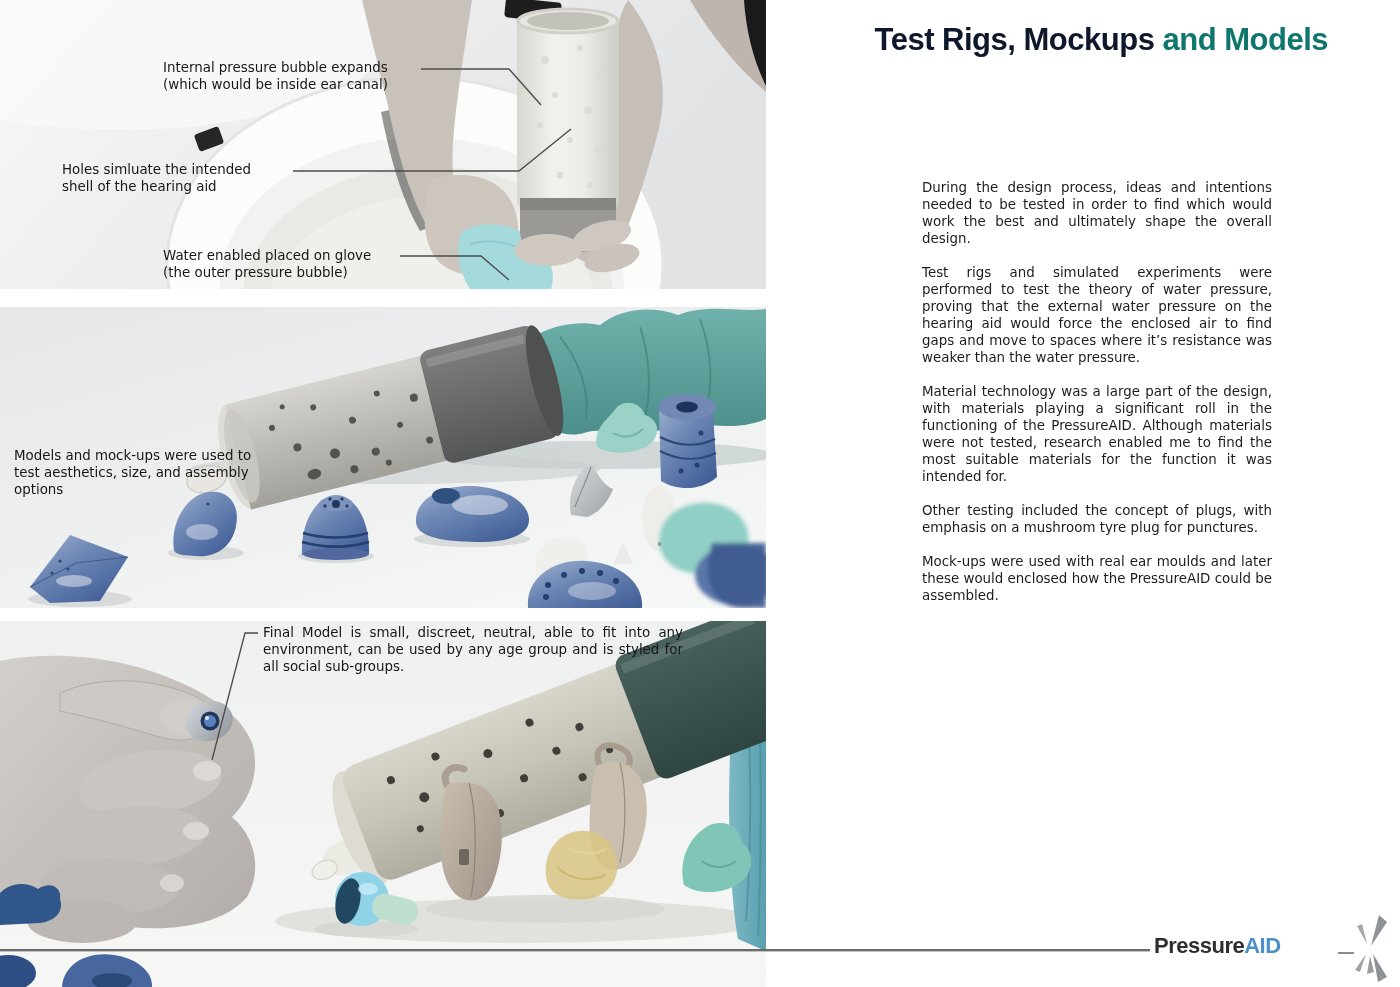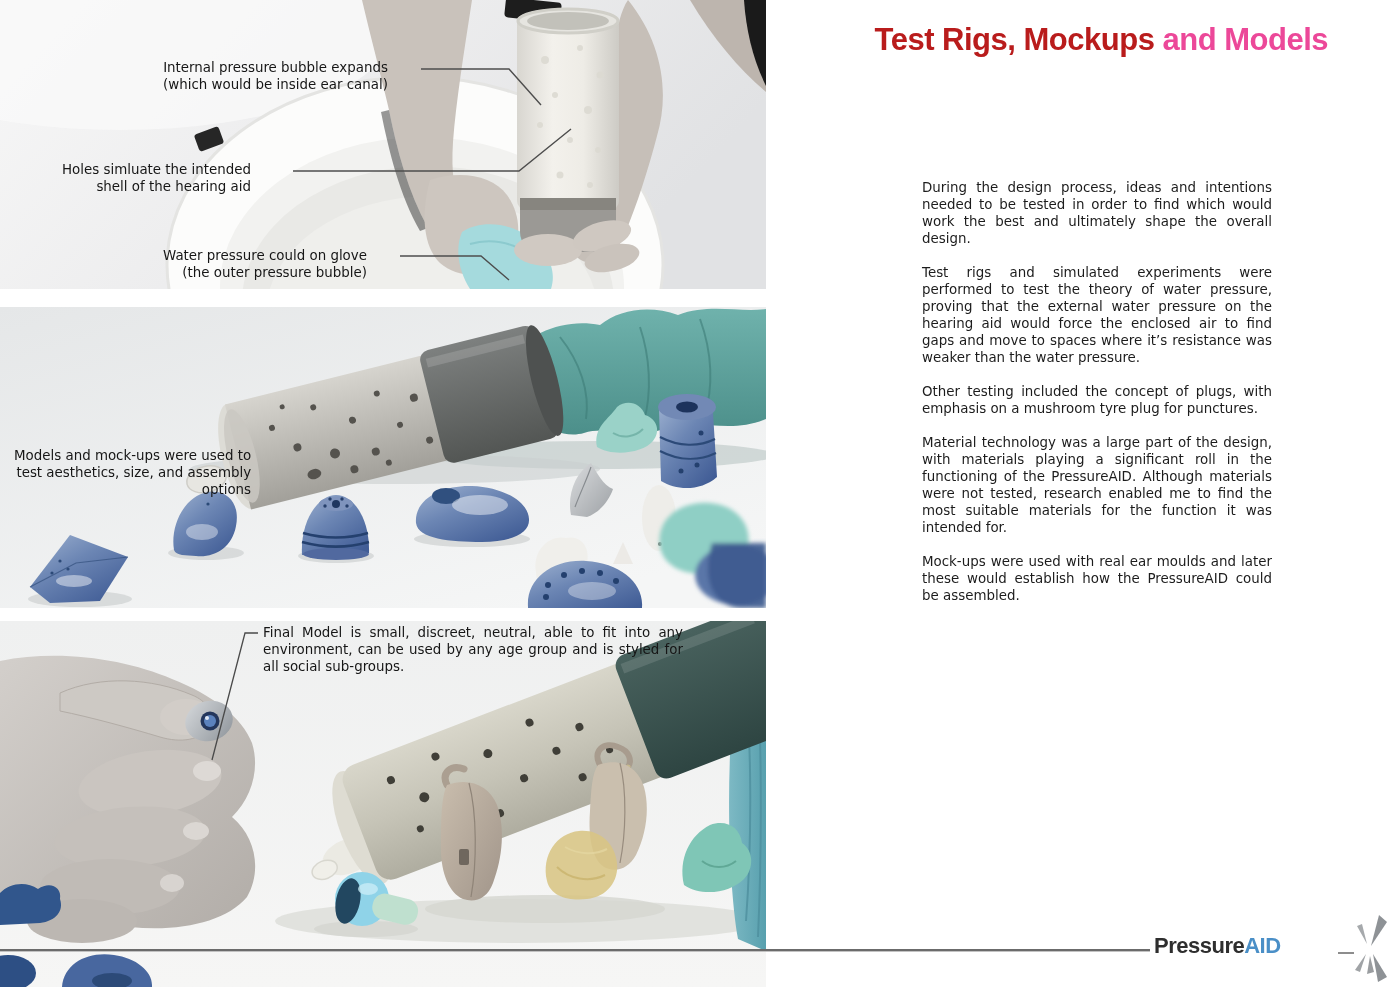--- a/index.html
+++ b/index.html
@@ -1,25 +1,25 @@
 <!DOCTYPE html>
 <html><head>
 <meta charset="utf-8">
 <style>
   html,body{margin:0;padding:0;background:#ffffff;}
   #page{position:relative;width:1400px;height:987px;background:#ffffff;overflow:hidden;
         font-family:"DejaVu Sans","Liberation Sans",sans-serif;color:#1c1c1c;}
   .photo{position:absolute;left:0;overflow:hidden;}
   .photo svg{display:block;}
-  .ann{position:absolute;font-size:13.4px;line-height:17px;color:#161616;white-space:pre-line;text-align:right;}
+  .ann{position:absolute;font-size:13.4px;line-height:17px;color:#161616;white-space:pre-line;}
   .ann.justified{white-space:normal;text-align:justify;}
   #page-title{position:absolute;top:22px;right:72px;font-size:31px;font-weight:bold;
               letter-spacing:-0.5px;white-space:nowrap;font-family:"Liberation Sans",sans-serif;}
-  #page-title .t-blue{color:#b91c1c;}
-  #page-title .t-dark{color:#ec4899;}
+  #page-title .t-blue{color:#0f172a;}
+  #page-title .t-dark{color:#0f766e;}
   #body-copy{position:absolute;left:922px;top:179px;width:356px;font-size:13.4px;line-height:17px;}
   #body-copy p{margin:0 6px 17px 0;text-align:justify;}
   #footer-rule{position:absolute;left:0;top:949px;width:1150px;height:2px;background:#6b6b6b;
                box-shadow:0 1px 0 rgba(185,185,185,.85);}
   #brand{position:absolute;left:1154px;top:933px;font-size:22px;font-weight:bold;white-space:nowrap;
          font-family:"Liberation Sans",sans-serif;letter-spacing:-0.5px;}
   #brand .b-dark{color:#2e2e2e;}
   #brand .b-blue{color:#4a8fc7;}
   #brand-dash{position:absolute;left:1338px;top:952px;width:16px;height:2px;background:#8d8d8d;}
   #spark{position:absolute;left:1350px;top:914px;}
@@ -93,21 +93,21 @@
       <g fill="none" stroke="#4d4d4d" stroke-width="1.4">
         <polyline points="421,69 509,69 541,105"></polyline>
         <polyline points="293,171 519,171 571,129"></polyline>
         <polyline points="400,256 481,256 509,280"></polyline>
       </g>
     </svg>
     <div class="ann" style="left:163px;top:59px;">Internal pressure bubble expands
 (which would be inside ear canal)</div>
     <div class="ann" style="left:62px;top:161px;">Holes simluate the intended
 shell of the hearing aid</div>
-    <div class="ann" style="left:163px;top:247px;">Water pressure could on glove
+    <div class="ann" style="left:163px;top:247px;">Water enabled placed on glove
 (the outer pressure bubble)</div>
   </div>
 
   <div class="photo" style="top:307px;width:766px;height:301px;">
     <svg width="766" height="301" viewBox="0 0 766 301">
       <defs>
         <linearGradient id="p2bg" x1="0" y1="0" x2="0.7" y2="1">
           <stop offset="0" stop-color="#e5e7e8"></stop>
             <stop offset="1" stop-color="#f5f6f6"></stop>
         </linearGradient>
@@ -384,23 +384,23 @@
     <div class="ann justified" style="left:263px;top:3px;width:420px;">Final Model is small, discreet, neutral, able to fit into any environment, can be used by any age group and is styled for all social sub-groups.</div>
   </div>
 
   <div id="page-title">
     <span class="t-blue">Test Rigs, Mockups </span><span class="t-dark">and Models</span>
   </div>
 
   <div id="body-copy">
     <p>During the design process, ideas and intentions needed to be tested in order to find which would work the best and ultimately shape the overall design.</p>
     <p>Test rigs and simulated experiments were performed to test the theory of water pressure, proving that the external water pressure on the hearing aid would force the enclosed air to find gaps and move to spaces where it’s resistance was weaker than the water pressure.</p>
+    <p>Material technology was a large part of the design, with materials playing a significant roll in the functioning of the PressureAID. Although materials were not tested, research enabled me to find the most suitable materials for the function it was intended for.</p>
     <p>Other testing included the concept of plugs, with emphasis on a mushroom tyre plug for punctures.</p>
-    <p>Material technology was a large part of the design, with materials playing a significant roll in the functioning of the PressureAID. Although materials were not tested, research enabled me to find the most suitable materials for the function it was intended for.</p>
-    <p>Mock-ups were used with real ear moulds and later these would establish how the PressureAID could be assembled.</p>
+    <p>Mock-ups were used with real ear moulds and later these would enclosed how the PressureAID could be assembled.</p>
   </div>
 
   <div id="footer-rule"></div>
   <div id="brand">
     <span class="b-dark">Pressure</span><span class="b-blue">AID</span>
   </div>
   <div id="brand-dash"></div>
   <svg id="spark" width="42" height="70" viewBox="0 0 42 70">
     <g fill="#8e9296">
       <path d="M21,32 L29,1 L37,8 Z"></path>

